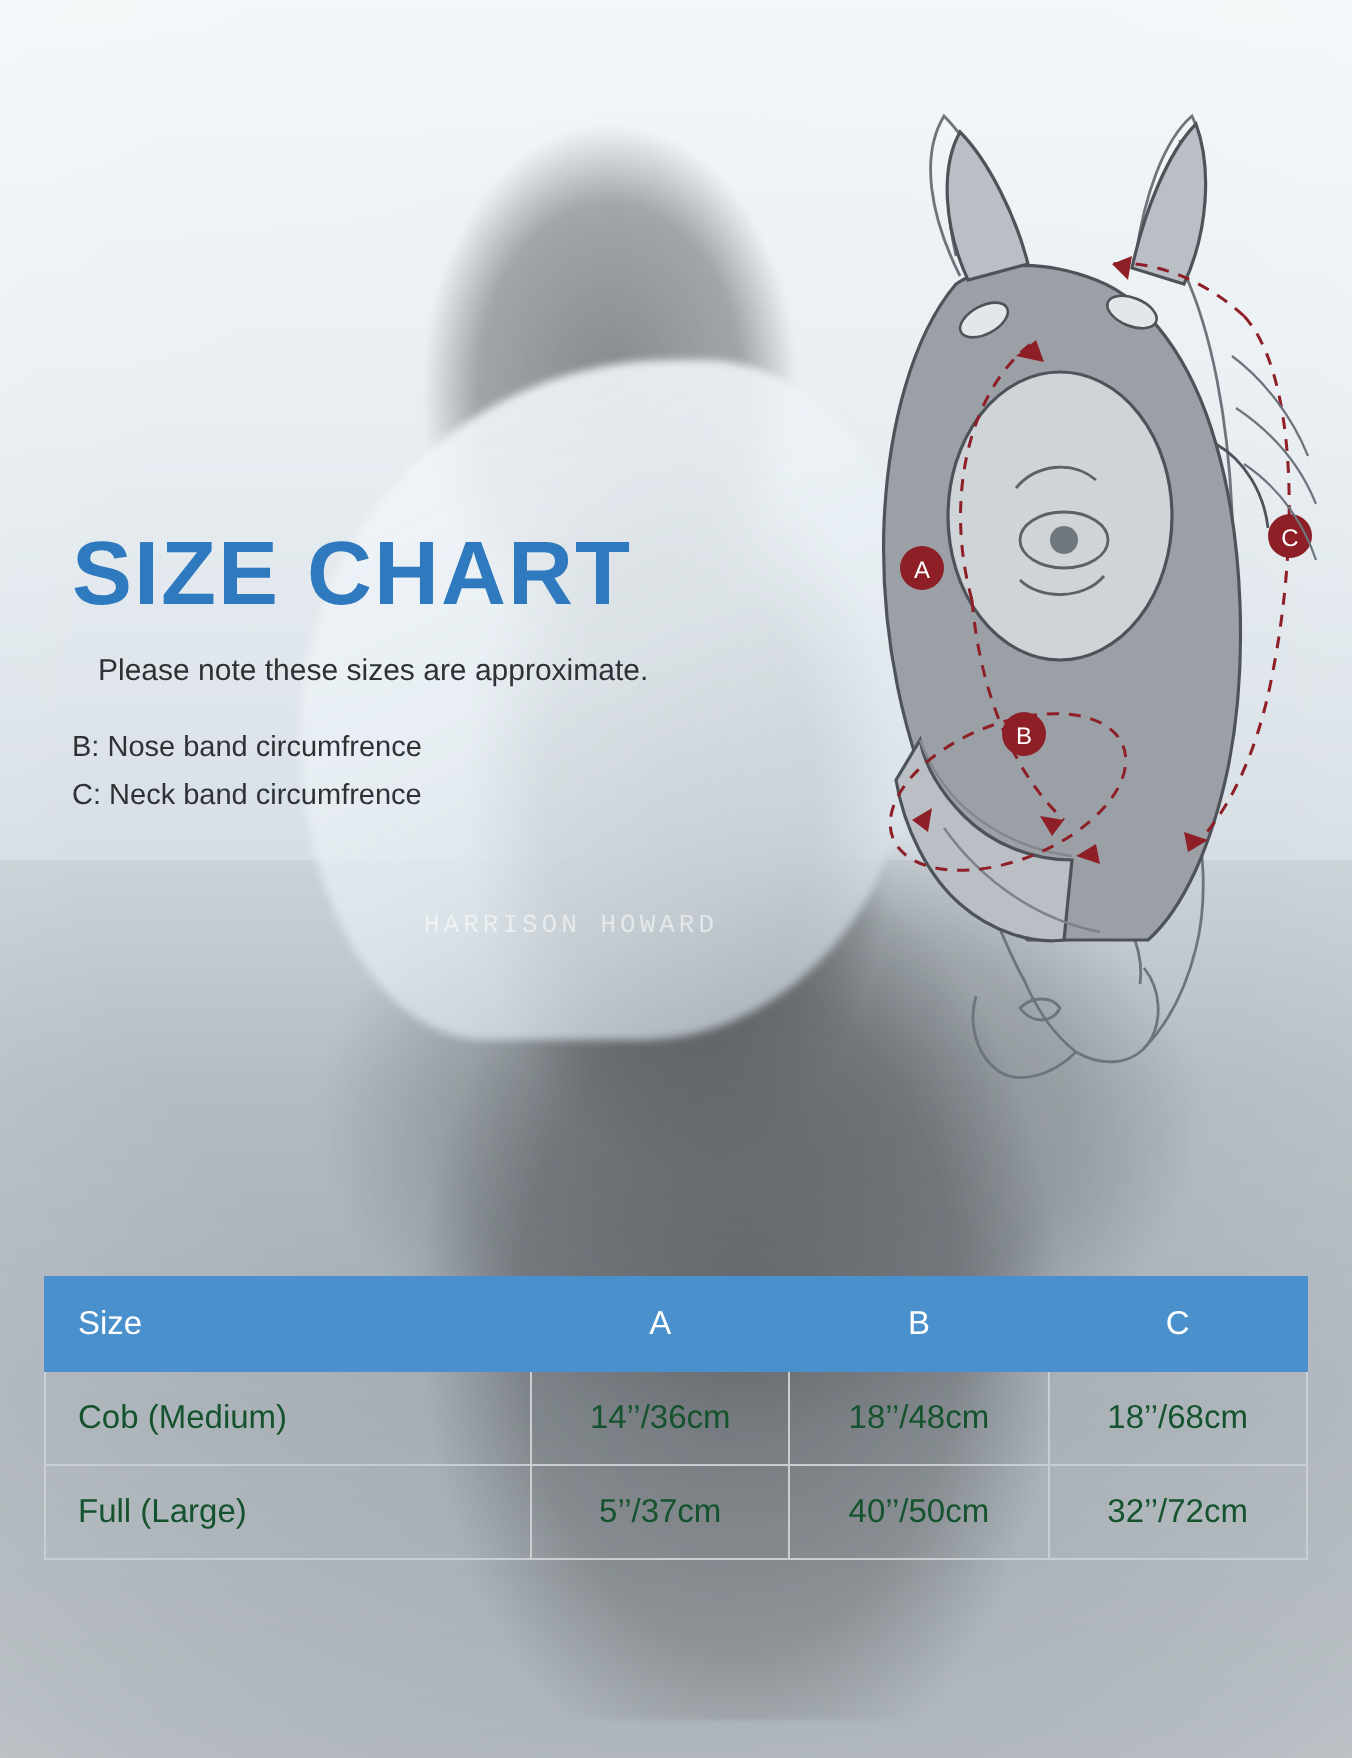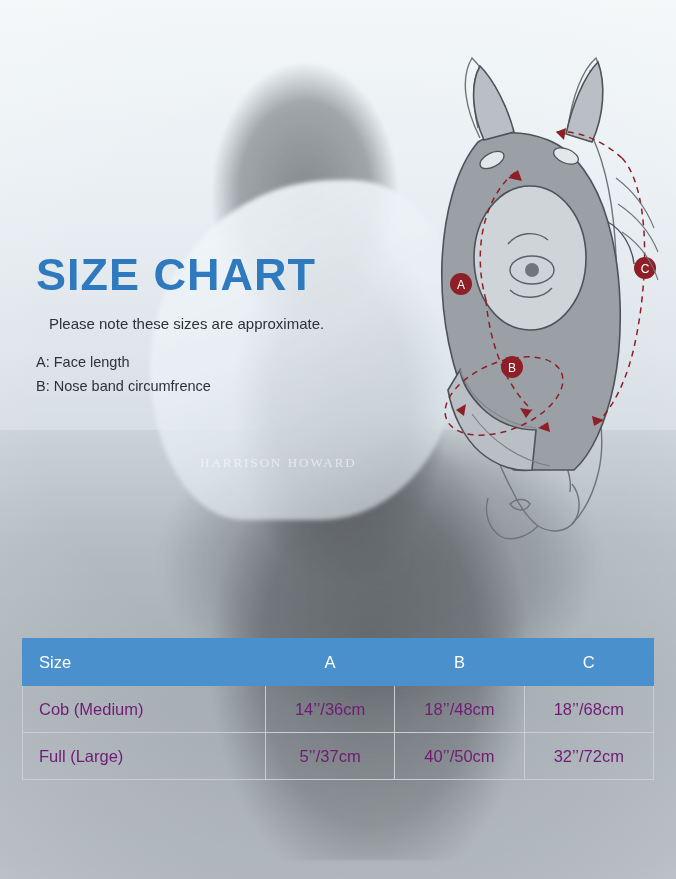--- a/index.html
+++ b/index.html
@@ -81,34 +81,34 @@
     inset: 0;
     background: radial-gradient(ellipse 110% 80% at 50% 45%, rgba(255,255,255,0) 40%, rgba(255,255,255,0.28) 78%, rgba(255,255,255,0.55) 100%);
   }
   .photo-wash {
     position: absolute;
     inset: 0;
     background: rgba(255,255,255,0.26);
   }
   .watermark {
     position: absolute;
-    left: 200px;
+    left: 212px;
     top: 455px;
     font-size: 13px;
     letter-spacing: 2px;
     color: rgba(255,255,255,0.55);
-    font-family: Liberation Serif, serif;
+    font-family: Liberation Mono, monospace;
     white-space: nowrap;
   }
 
   
   .text-block {
     position: absolute;
     left: 36px;
-    top: 252px;
+    top: 264px;
     width: 330px;
   }
   .title {
     font-size: 45px;
     font-weight: bold;
     color: #2f79be;
     letter-spacing: 1px;
     line-height: 1;
     margin: 0 0 18px 0;
     font-family: "Liberation Sans", sans-serif;
@@ -144,21 +144,21 @@
     border-collapse: collapse;
     width: 100%;
     table-layout: fixed;
   }
   table.size-table th,
   table.size-table td {
     border: 1px solid #c9ced3;
     height: 44px;
     font-weight: normal;
     font-size: 16.5px;
-    color: #701a75;
+    color: #14532d;
   }
   table.size-table thead th {
     background: #4a90cc;
     color: #ffffff;
     border-color: #4a90cc;
     font-size: 16.5px;
   }
   table.size-table thead th.col-size {
     text-align: left;
     padding-left: 16px;
@@ -188,22 +188,22 @@
     <div class="photo-horse2"></div>
     <div class="photo-blanket"></div>
     <div class="photo-wash"></div>
     <div class="photo-vignette"></div>
     <div class="watermark">HARRISON HOWARD</div>
   </div>
 
   <div class="text-block">
     <h1 class="title">SIZE CHART</h1>
     <p class="subtitle">Please note these sizes are approximate.</p>
-    <p class="legend-line">A: Face length</p>
     <p class="legend-line">B: Nose band circumfrence</p>
+    <p class="legend-line">C: Neck band circumfrence</p>
   </div>
 
   <div class="illustration">
     <svg viewBox="0 0 310 570" width="310" height="570" xmlns="http://www.w3.org/2000/svg">
 
       <g fill="none" stroke="#6d747b" stroke-width="1.4">
         <path d="M120 120 C105 90 100 60 112 40 C124 52 140 78 150 104"></path>
         <path d="M208 110 C212 80 222 52 236 40 C246 62 244 92 232 118"></path>
         <path d="M150 104 C130 130 118 170 112 215 C105 270 108 330 120 380
                  C128 418 140 450 152 472 C160 490 168 500 178 508"></path>

